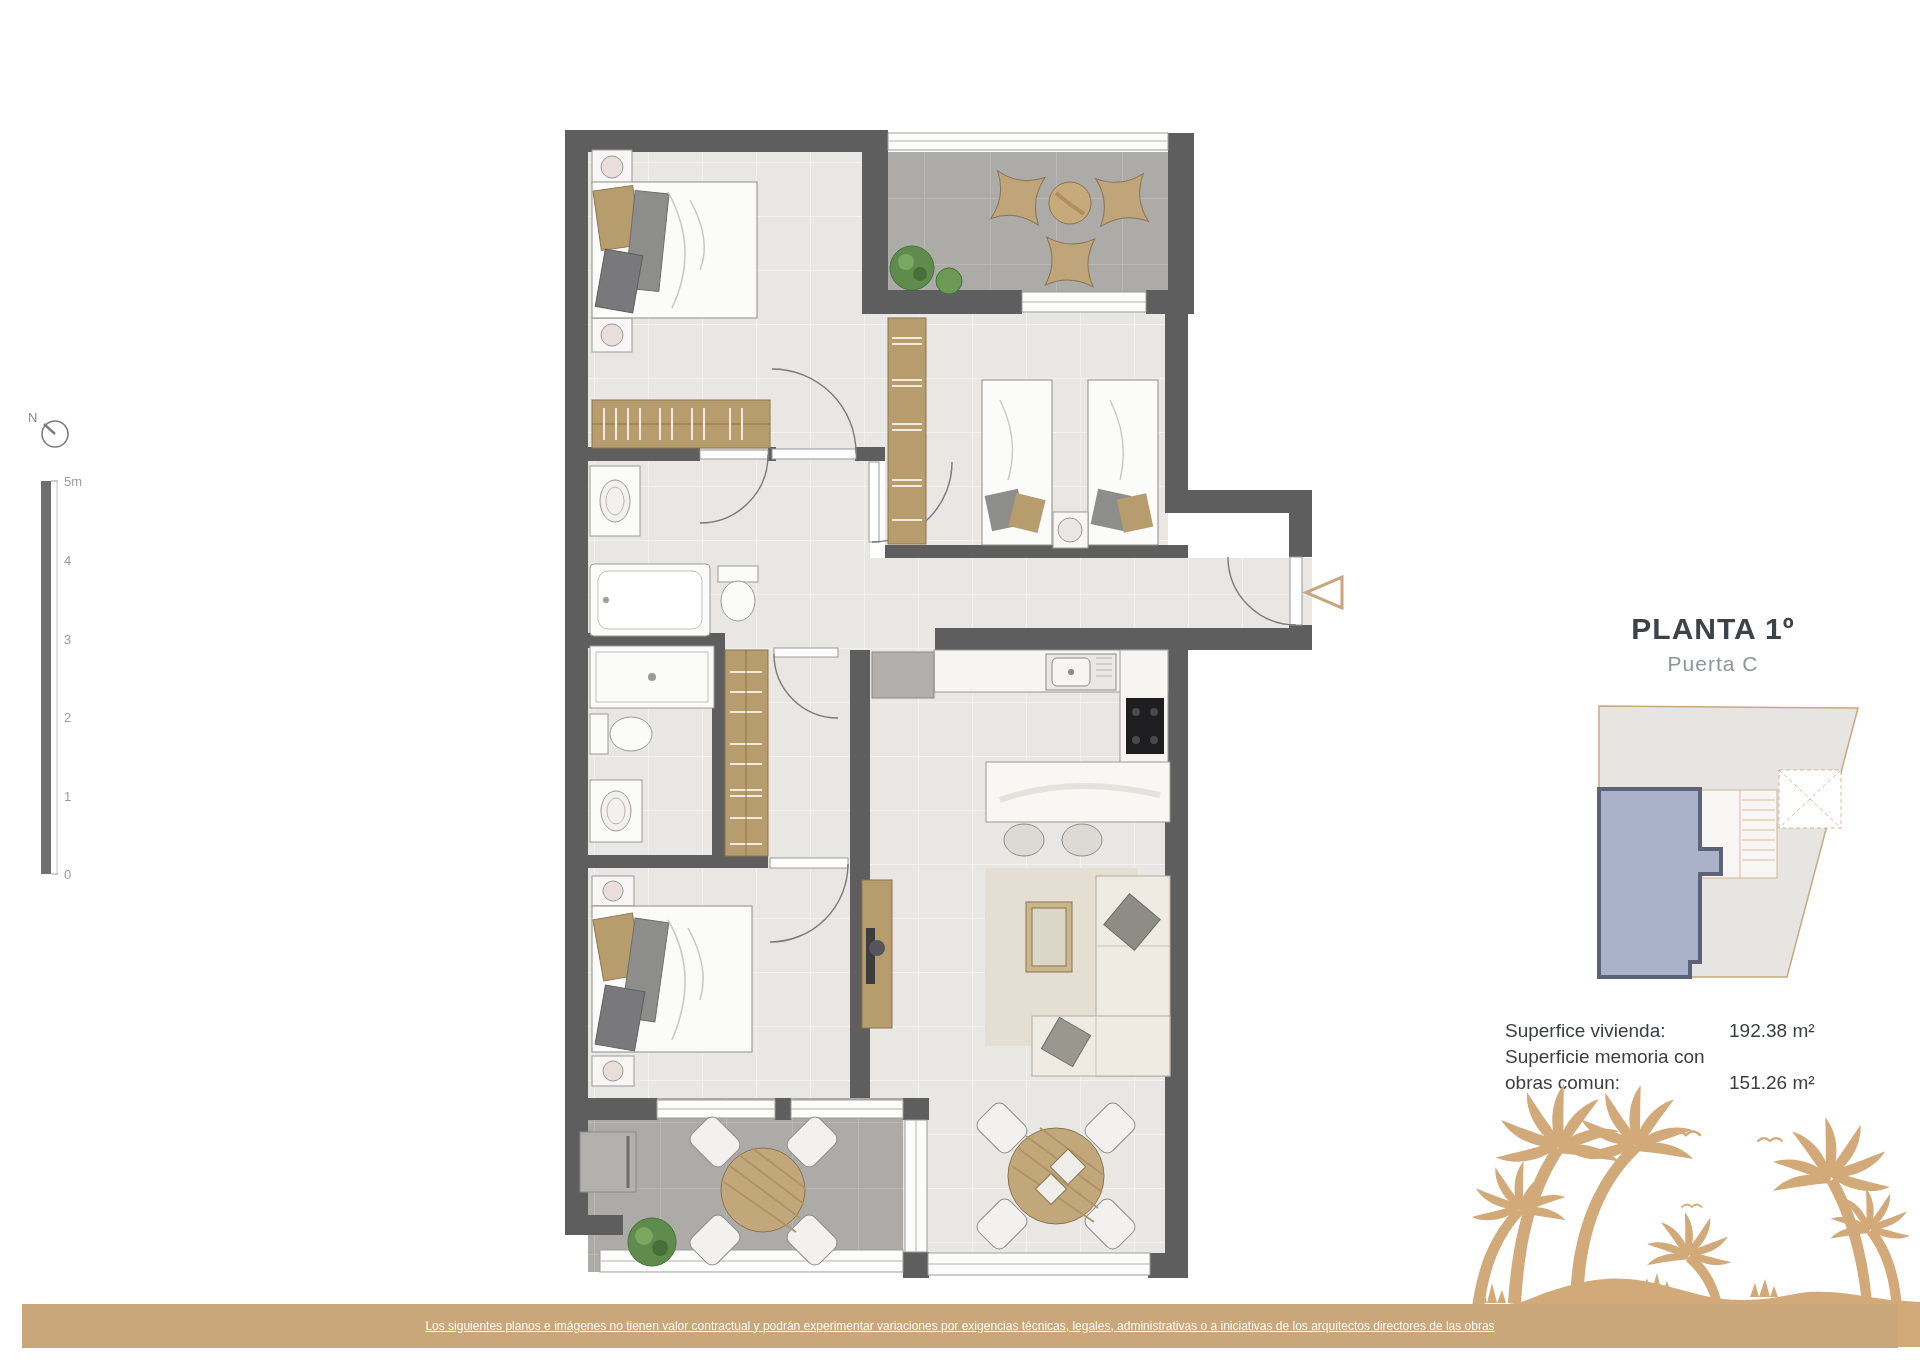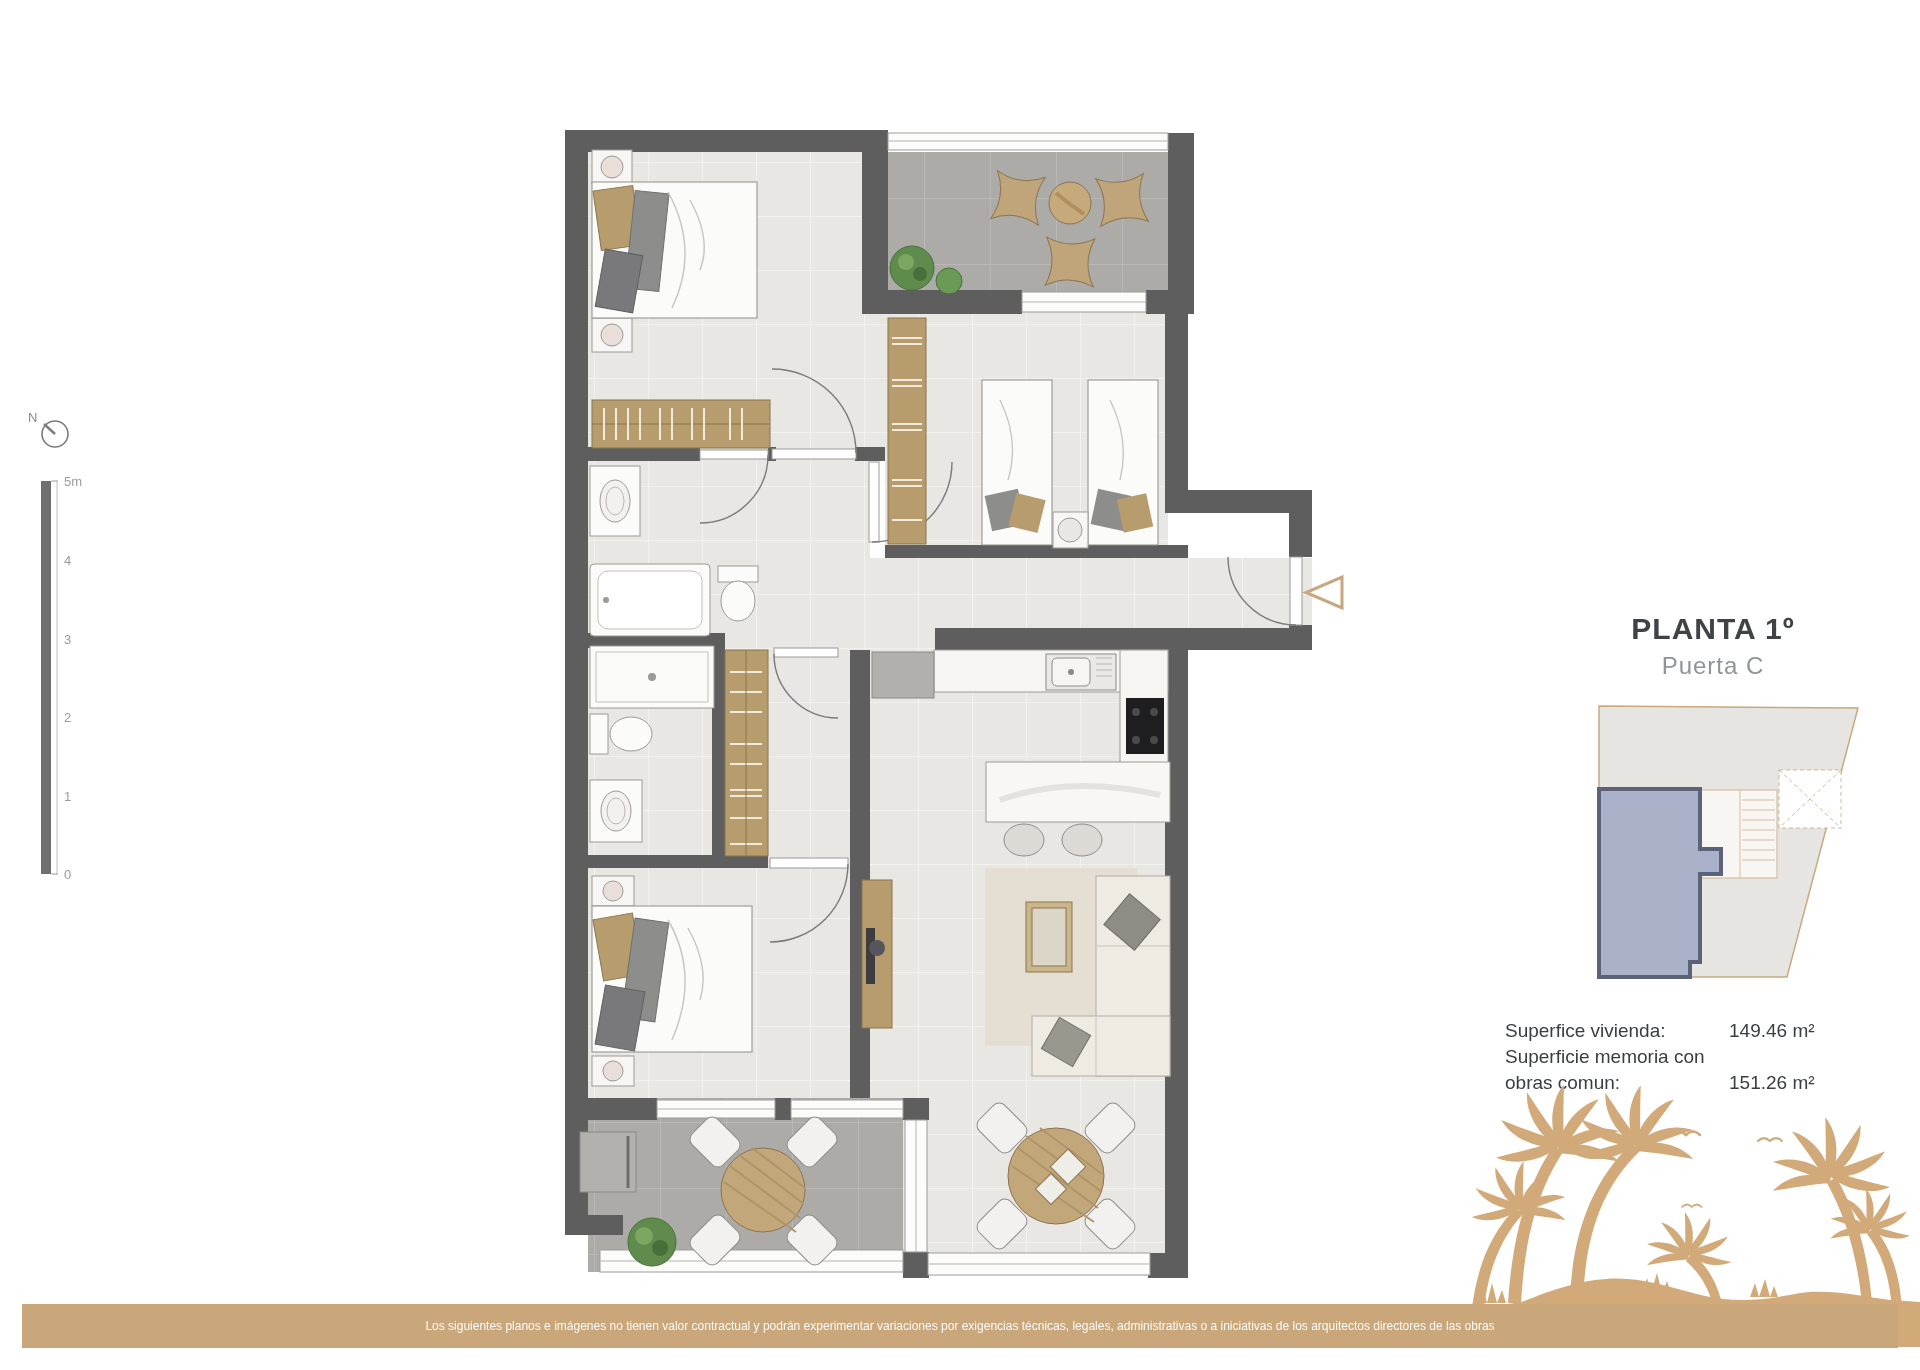--- a/index.html
+++ b/index.html
@@ -2,30 +2,30 @@
 <html><head>
 <meta charset="utf-8">
 <style>
   html,body{margin:0;padding:0;background:#ffffff;}
   body{position:relative;width:1920px;height:1370px;overflow:hidden;
        font-family:"Liberation Sans", sans-serif;}
   .abs{position:absolute;}
   
   .title-block{left:1563px;top:600px;width:300px;text-align:center;}
   .title-main{font-size:30px;font-weight:bold;color:#3F4347;letter-spacing:1px;margin-top:12px;}
-  .title-sub{font-size:24px;color:#8F9496;margin-top:6px;letter-spacing:1px;}
+  .title-sub{font-size:21px;color:#8F9496;margin-top:6px;letter-spacing:1px;}
   
   .areas{left:1505px;top:1018px;width:340px;color:#3A3E41;font-size:19px;line-height:26px;}
   .arow{display:flex;}
   .alabel{width:224px;}
   .avalue{white-space:nowrap;}
   
   .bar{left:22px;top:1304px;width:1876px;height:44px;background:#C9A77B;
        display:flex;flex-direction:column;justify-content:center;align-items:center;}
-  .bar div{color:#FDFBF7;font-size:12px;line-height:17px;text-align:center;width:100%;}
+  .bar div{color:#FDFBF7;font-size:12px;line-height:17px;text-align:center;width:100%;text-decoration:underline;}
   svg{display:block;}
 </style>
 </head>
 <body>
 
 <svg class="abs" style="left:20px;top:402px;width:66px;height:66px" viewBox="0 0 66 66">
   <text x="8" y="20" font-size="13" fill="#8a8a8a">N</text>
   <circle cx="35" cy="32" r="13" fill="none" stroke="#7c7c7c" stroke-width="1.6"></circle>
   <line x1="35" y1="32" x2="24" y2="22" stroke="#7c7c7c" stroke-width="2.4"></line>
 </svg>
@@ -356,21 +356,21 @@
   <g>
     <rect x="1779" y="770" width="62" height="58" fill="#FFFFFF" stroke="#C9A87E" stroke-width="0.8" stroke-dasharray="4 3"></rect>
     <path d="M1779,770 L1841,828 M1841,770 L1779,828" stroke="#C9A87E" stroke-width="0.8" stroke-dasharray="4 3" fill="none"></path>
   </g>
   <polygon points="1599,789 1700,789 1700,849 1721,849 1721,874 1700,874 1700,962 1690,962 1690,977 1599,977" fill="#A9B2C8" stroke="#5C6278" stroke-width="4"></polygon>
 </svg>
 
 <div class="abs areas">
   <div class="arow">
     <span class="alabel">Superfice vivienda:</span>
-    <span class="avalue">149.46 m²</span>
+    <span class="avalue">192.38 m²</span>
   </div>
   <div class="arow">
     <span class="alabel">Superficie memoria con</span>
   </div>
   <div class="arow">
     <span class="alabel">obras comun:</span>
     <span class="avalue">151.26 m²</span>
   </div>
 </div>
 

